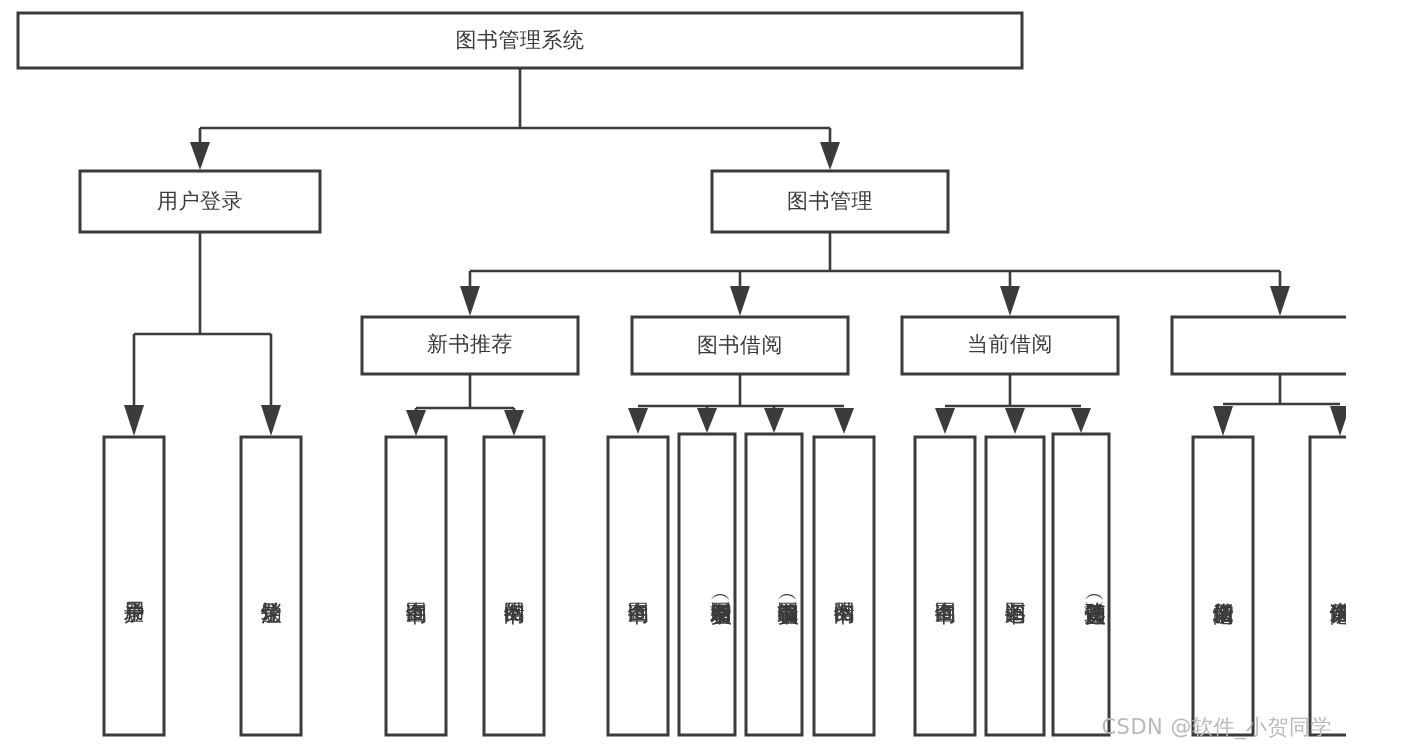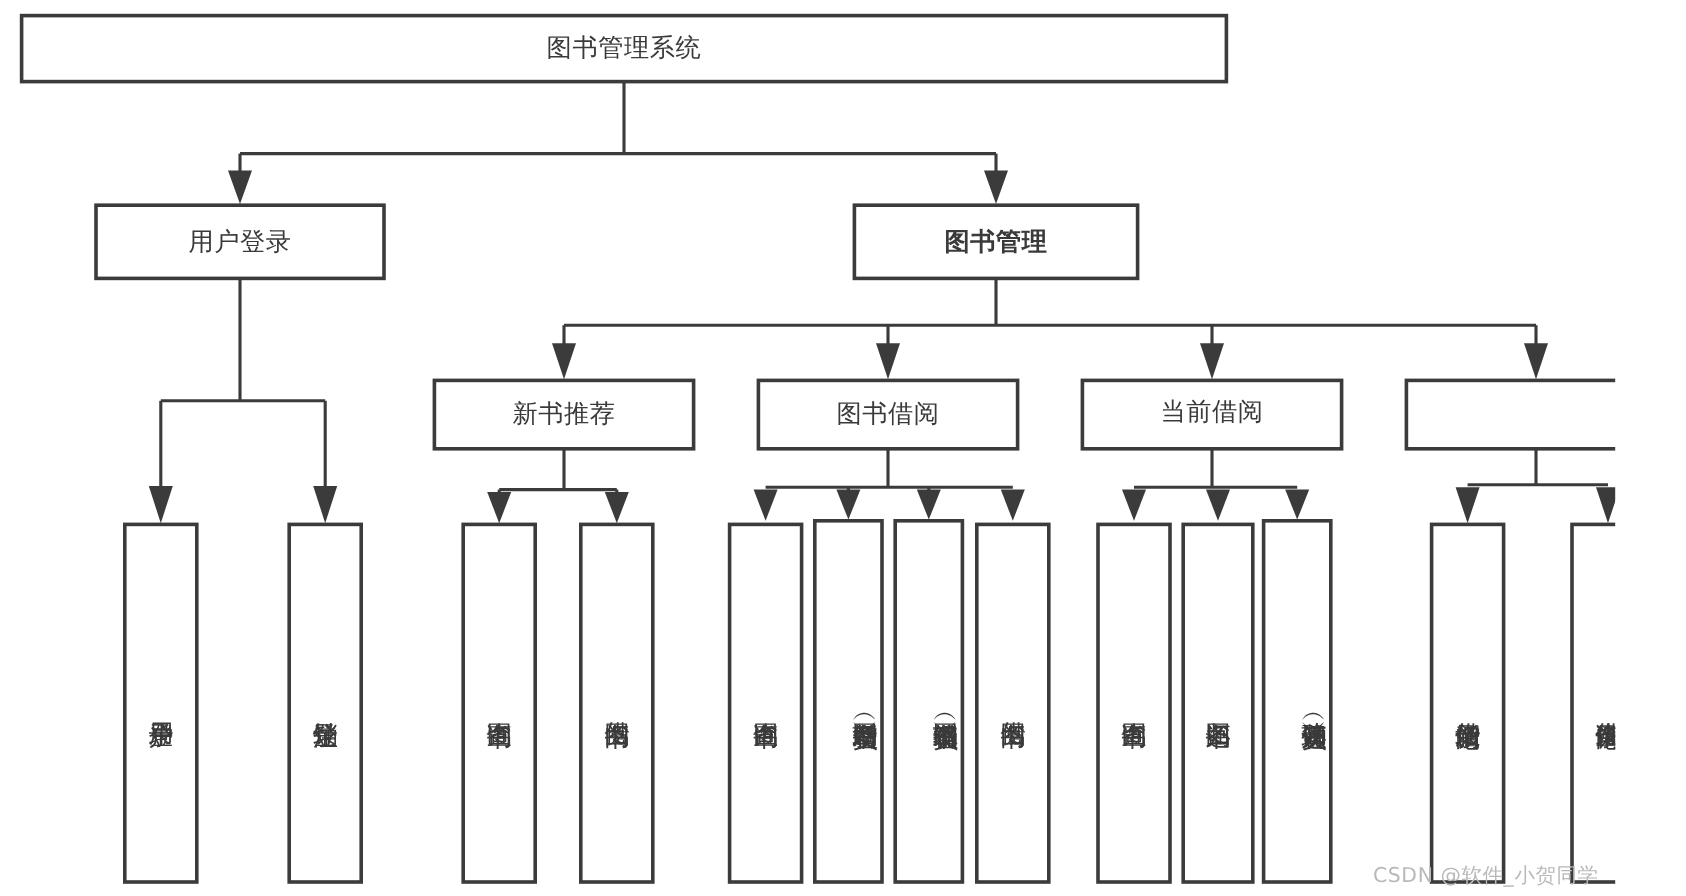--- a/index.html
+++ b/index.html
@@ -64,21 +64,21 @@
     box-sizing: border-box;
   }
   .node-label.vertical.centered {
     align-items: center;
     padding-top: 0;
   }
   .watermark {
     position: absolute;
     right: 14px;
     bottom: 6px;
-    font-size: 17px;
+    font-size: 21px;
     color: #b9b9b9;
     letter-spacing: 0.5px;
     white-space: nowrap;
   }
 </style>
 </head>
 <body>
 
 <div id="diagram-root">
 
@@ -175,23 +175,23 @@
     <rect class="node-box" x="986" y="437" width="58" height="298"></rect>
     <rect class="node-box" x="1053" y="434" width="56" height="301"></rect>
 
     <rect class="node-box" x="1193" y="437" width="60" height="298"></rect>
     <rect class="node-box" x="1310" y="437" width="60" height="298"></rect>
   </svg>
 
   <div class="node-label horizontal" style="left:18px; top:13px; width:1004px; height:55px;">图书管理系统</div>
 
   <div class="node-label horizontal" style="left:80px; top:171px; width:240px; height:61px;">用户登录</div>
-  <div class="node-label horizontal" style="left:712px; top:171px; width:236px; height:61px;font-weight:bold;">图书管理</div>
-
-  <div class="node-label horizontal" style="left:362px; top:317px; width:216px; height:57px;">新书推荐</div>
+  <div class="node-label horizontal" style="left:712px; top:171px; width:236px; height:61px;">图书管理</div>
+
+  <div class="node-label horizontal" style="left:362px; top:317px; width:216px; height:57px;font-family:Liberation Mono, monospace;">新书推荐</div>
   <div class="node-label horizontal" style="left:632px; top:317px; width:216px; height:57px;">图书借阅</div>
   <div class="node-label horizontal" style="left:902px; top:317px; width:216px; height:57px;font-family:Liberation Mono, monospace;">当前借阅</div>
 
   <div class="node-label vertical centered" style="left:104px; top:437px; width:60px; height:298px;">用户登录</div>
   <div class="node-label vertical centered" style="left:241px; top:437px; width:60px; height:298px;">注销登录</div>
 
   <div class="node-label vertical centered" style="left:386px; top:437px; width:60px; height:298px;">查询图书</div>
   <div class="node-label vertical centered" style="left:484px; top:437px; width:60px; height:298px;">借阅图书</div>
 
   <div class="node-label vertical centered" style="left:608px; top:437px; width:60px; height:298px;">查询图书</div>

